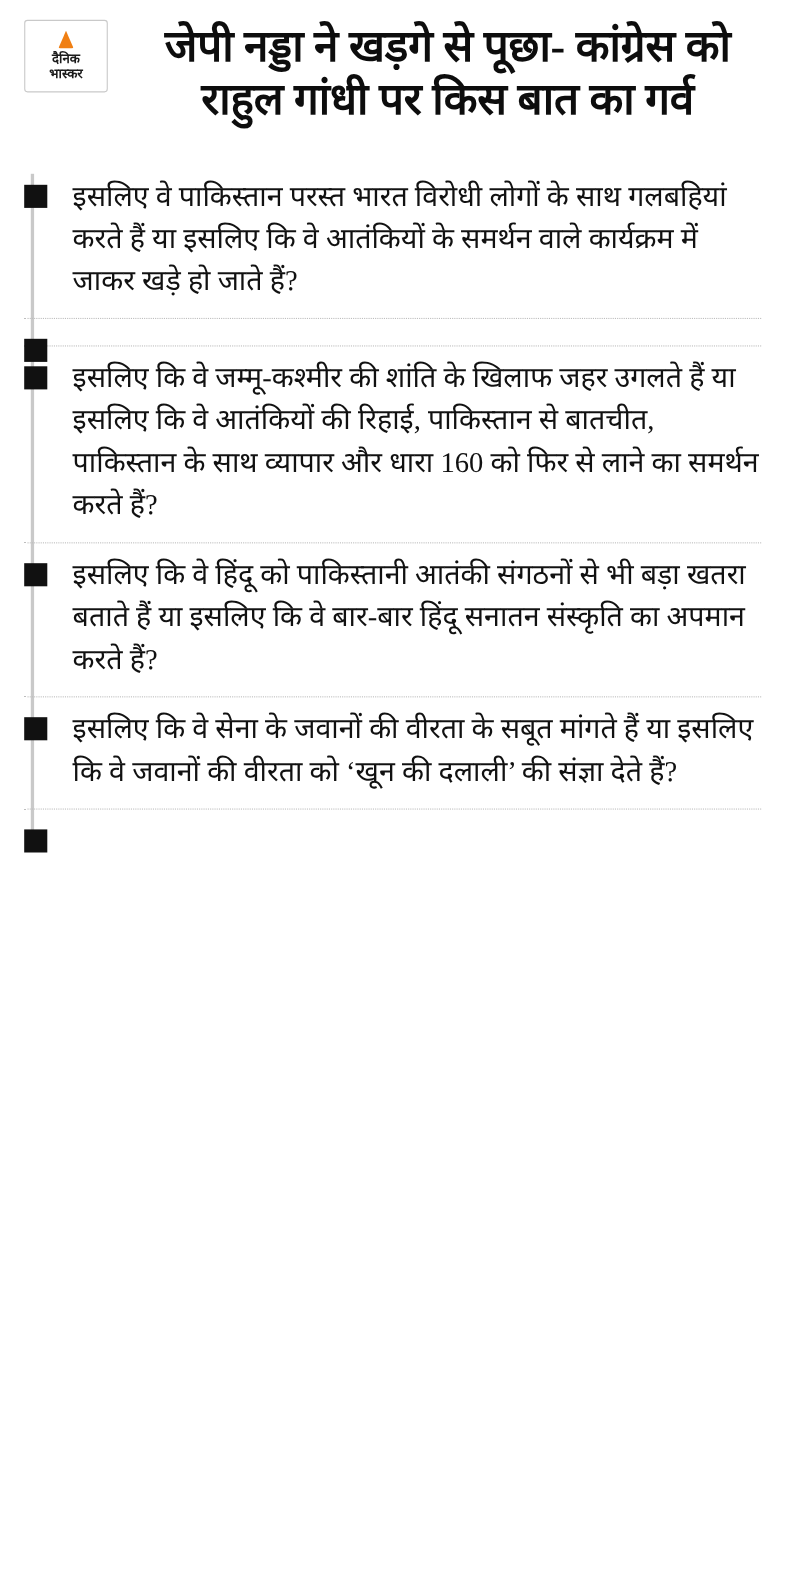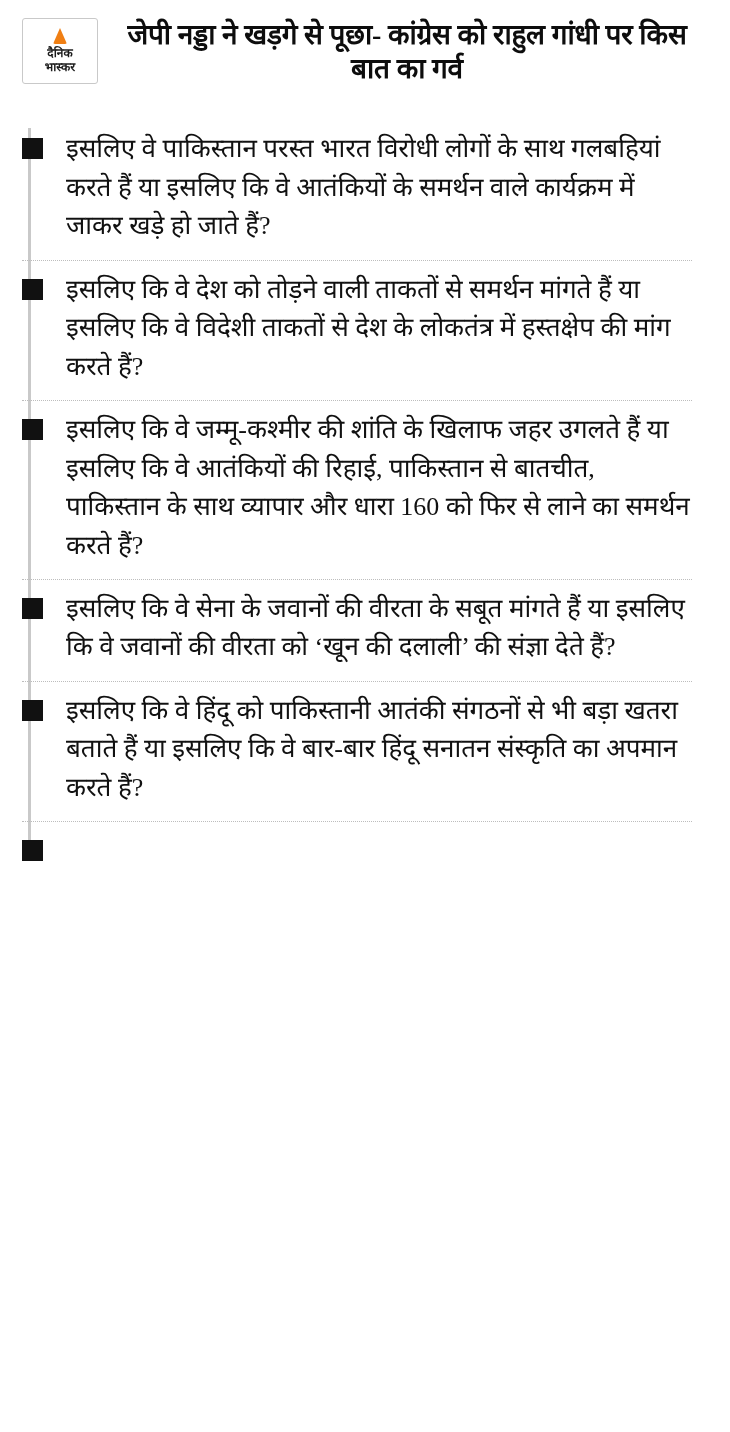--- a/index.html
+++ b/index.html
@@ -60,21 +60,21 @@
     color: #1b1b1b;
     text-align: center;
     letter-spacing: 0px;
   }
   .headline {
     flex: 1 1 auto;
     margin: 0;
     padding: 0 4px 0 0;
     font-family: "Liberation Serif", "DejaVu Serif", serif;
     font-weight: bold;
-    font-size: 28px;
+    font-size: 40px;
     line-height: 1.22;
     text-align: center;
     color: #0d0d0d;
     letter-spacing: -0.2px;
   }
 
   
   .content {
     position: relative;
     margin: 34px 12px 0 0;
@@ -135,33 +135,32 @@
 
   <div class="content">
     <div class="timeline"></div>
     <ul class="bullet-list">
       <li class="bullet-item">
         <span class="bullet-marker"></span>
         <span class="bullet-text">इसलिए वे पाकिस्तान परस्त भारत विरोधी लोगों के साथ गलबहियां करते हैं या इसलिए कि वे आतंकियों के समर्थन वाले कार्यक्रम में जाकर खड़े हो जाते हैं?</span>
       </li>
       <li class="bullet-item">
         <span class="bullet-marker"></span>
-        <span class="bullet-text">इसलिए कि वे देश को तोड़ने वाली ताकतों से समर्थन मांगते हैं या इसलिए कि वे विदेशी ताकतों से देश के लोकतंत्र में हस्तक्षेप की मांग करते हैं?</span>
       </li>
       <li class="bullet-item">
         <span class="bullet-marker"></span>
         <span class="bullet-text">इसलिए कि वे जम्मू-कश्मीर की शांति के खिलाफ जहर उगलते हैं या इसलिए कि वे आतंकियों की रिहाई, पाकिस्तान से बातचीत, पाकिस्तान के साथ व्यापार और धारा 160 को फिर से लाने का समर्थन करते हैं?</span>
       </li>
       <li class="bullet-item">
         <span class="bullet-marker"></span>
-        <span class="bullet-text">इसलिए कि वे सेना के जवानों की वीरता के सबूत मांगते हैं या इसलिए कि वे जवानों की वीरता को ‘खून की दलाली’ की संज्ञा देते हैं?</span>
+        <span class="bullet-text">इसलिए कि वे हिंदू को पाकिस्तानी आतंकी संगठनों से भी बड़ा खतरा बताते हैं या इसलिए कि वे बार-बार हिंदू सनातन संस्कृति का अपमान करते हैं?</span>
       </li>
       <li class="bullet-item">
         <span class="bullet-marker"></span>
-        <span class="bullet-text">इसलिए कि वे हिंदू को पाकिस्तानी आतंकी संगठनों से भी बड़ा खतरा बताते हैं या इसलिए कि वे बार-बार हिंदू सनातन संस्कृति का अपमान करते हैं?</span>
+        <span class="bullet-text">इसलिए कि वे सेना के जवानों की वीरता के सबूत मांगते हैं या इसलिए कि वे जवानों की वीरता को ‘खून की दलाली’ की संज्ञा देते हैं?</span>
       </li>
       <li class="bullet-item">
         <span class="bullet-marker"></span>
       </li>
     </ul>
   </div>
 
 </div>
 
 </body></html>

